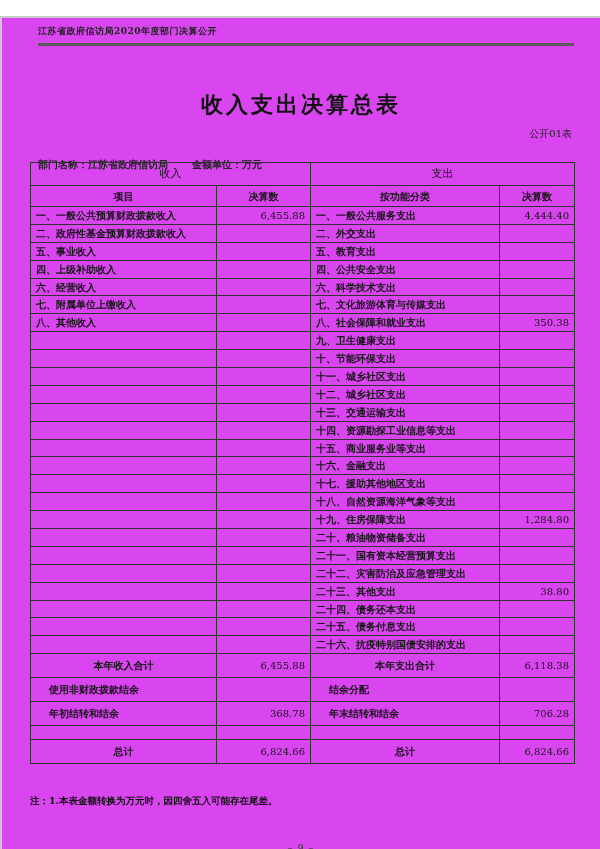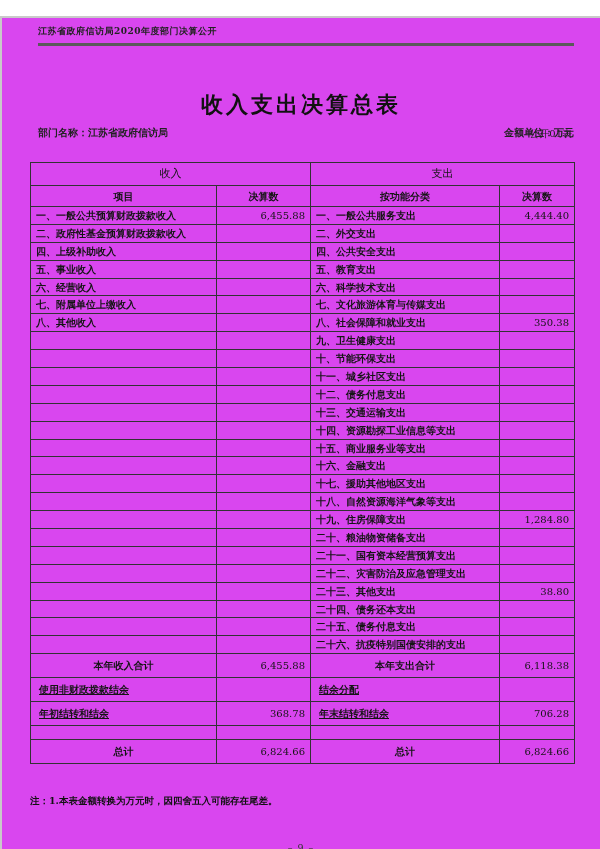--- a/index.html
+++ b/index.html
@@ -41,27 +41,28 @@
     color: #111;
   }
   .table-code {
     position: absolute;
     top: 109px; right: 28px;
     font-size: 10px;
     color: #222;
   }
   .meta-row {
     position: absolute;
-    top: 108px; left: 36px;
+    top: 140px; left: 36px;
     width: 536px;
     display: flex;
-    justify-content: space-between;
+    justify-content: flex-start;
     font-size: 10px;
     font-weight: bold;
     color: #222;
+    gap: 24px;
   }
   table.budget {
     position: absolute;
     top: 144px; left: 28px;
     width: 544px;
     border-collapse: collapse;
     table-layout: fixed;
   }
   table.budget th, table.budget td {
     border: 1px solid #333;
@@ -74,21 +75,21 @@
   }
   table.budget { border: 1.5px solid #222; }
   tr.section-header th { height: 23px; font-size: 11px; font-weight: normal; text-align: center; }
   tr.col-header th { height: 21px; font-size: 10px; font-weight: bold; }
   .cell-label { text-align: left; font-weight: bold; }
   .cell-value { text-align: right; font-weight: normal; font-size: 10px; }
   tr.row-data td { height: 17.9px; }
   tr.row-total td { height: 24px; }
   tr.row-total .cell-label { text-align: center; }
   tr.row-indent td { height: 24px; padding-left: 24px; }
-  tr.row-indent .cell-label { padding-left: 8px; text-decoration: underline; }
+  tr.row-indent .cell-label { padding-left: 18px; }
   tr.row-spacer td { height: 14px; }
   .foot-note {
     position: absolute;
     top: 777px; left: 28px;
     font-size: 9.5px;
     font-weight: bold;
     color: #111;
   }
   .page-number {
     position: absolute;
@@ -143,29 +144,29 @@
           <td class="cell-label">一、一般公共服务支出</td>
           <td class="cell-value">4,444.40</td>
         </tr>
         <tr class="row-data">
           <td class="cell-label">二、政府性基金预算财政拨款收入</td>
           <td class="cell-value"></td>
           <td class="cell-label">二、外交支出</td>
           <td class="cell-value"></td>
         </tr>
         <tr class="row-data">
+          <td class="cell-label">五、事业收入</td>
+          <td class="cell-value"></td>
+          <td class="cell-label">五、教育支出</td>
+          <td class="cell-value"></td>
+        </tr>
+        <tr class="row-data">
           <td class="cell-label">四、上级补助收入</td>
           <td class="cell-value"></td>
           <td class="cell-label">四、公共安全支出</td>
-          <td class="cell-value"></td>
-        </tr>
-        <tr class="row-data">
-          <td class="cell-label">五、事业收入</td>
-          <td class="cell-value"></td>
-          <td class="cell-label">五、教育支出</td>
           <td class="cell-value"></td>
         </tr>
         <tr class="row-data">
           <td class="cell-label">六、经营收入</td>
           <td class="cell-value"></td>
           <td class="cell-label">六、科学技术支出</td>
           <td class="cell-value"></td>
         </tr>
         <tr class="row-data">
           <td class="cell-label">七、附属单位上缴收入</td>
@@ -193,21 +194,21 @@
         </tr>
         <tr class="row-data">
           <td class="cell-label"></td>
           <td class="cell-value"></td>
           <td class="cell-label">十一、城乡社区支出</td>
           <td class="cell-value"></td>
         </tr>
         <tr class="row-data">
           <td class="cell-label"></td>
           <td class="cell-value"></td>
-          <td class="cell-label">十二、债务付息支出</td>
+          <td class="cell-label">十二、城乡社区支出</td>
           <td class="cell-value"></td>
         </tr>
         <tr class="row-data">
           <td class="cell-label"></td>
           <td class="cell-value"></td>
           <td class="cell-label">十三、交通运输支出</td>
           <td class="cell-value"></td>
         </tr>
         <tr class="row-data">
           <td class="cell-label"></td>

